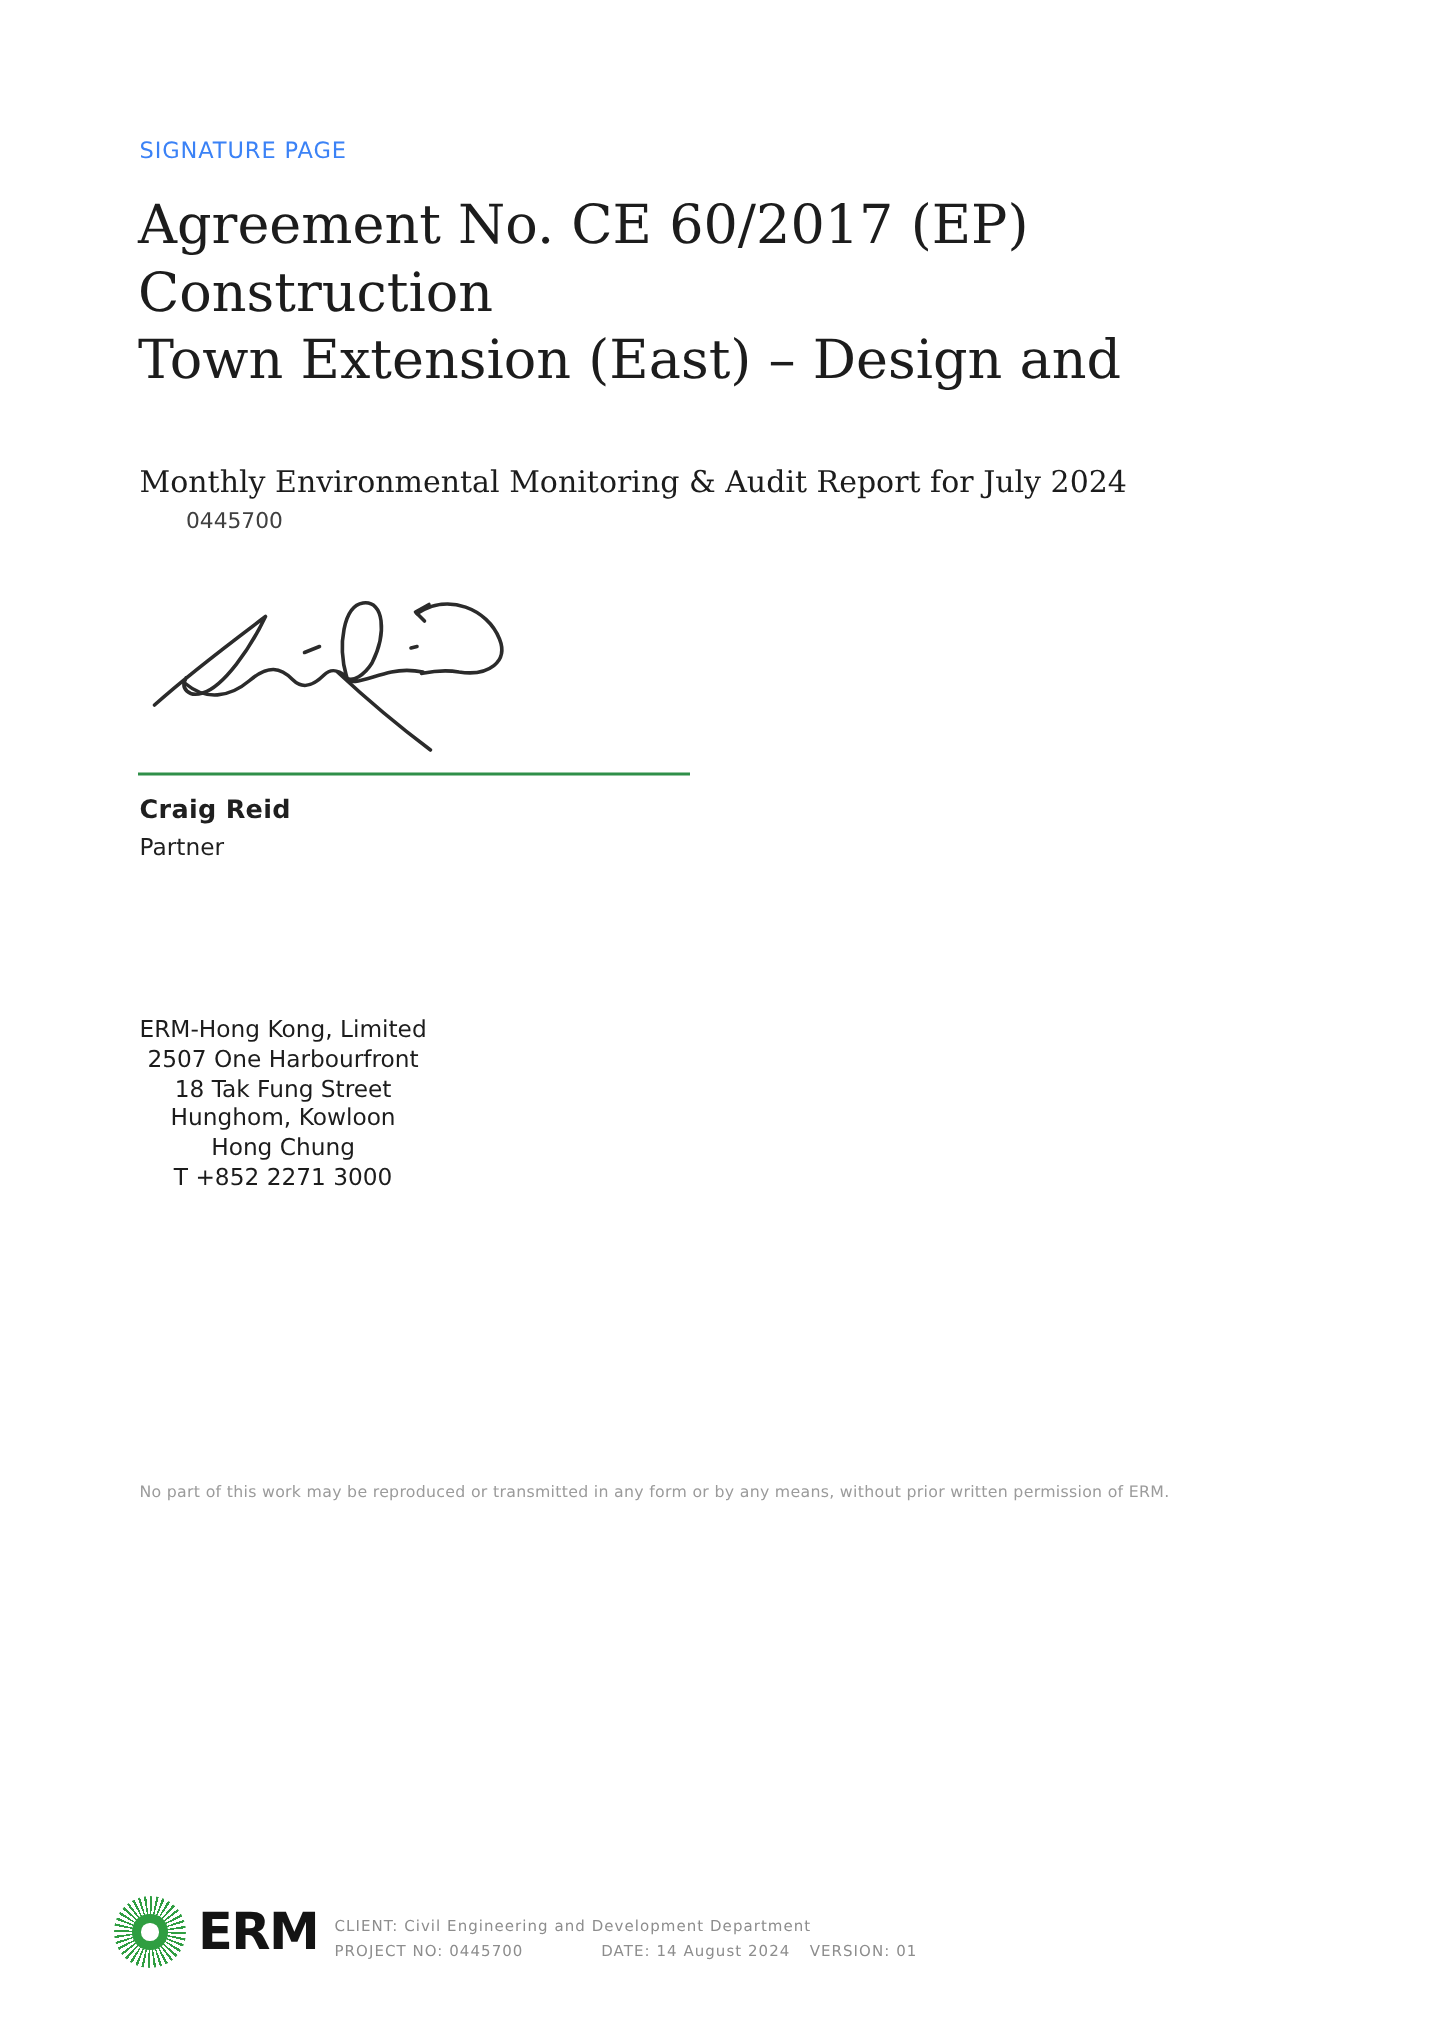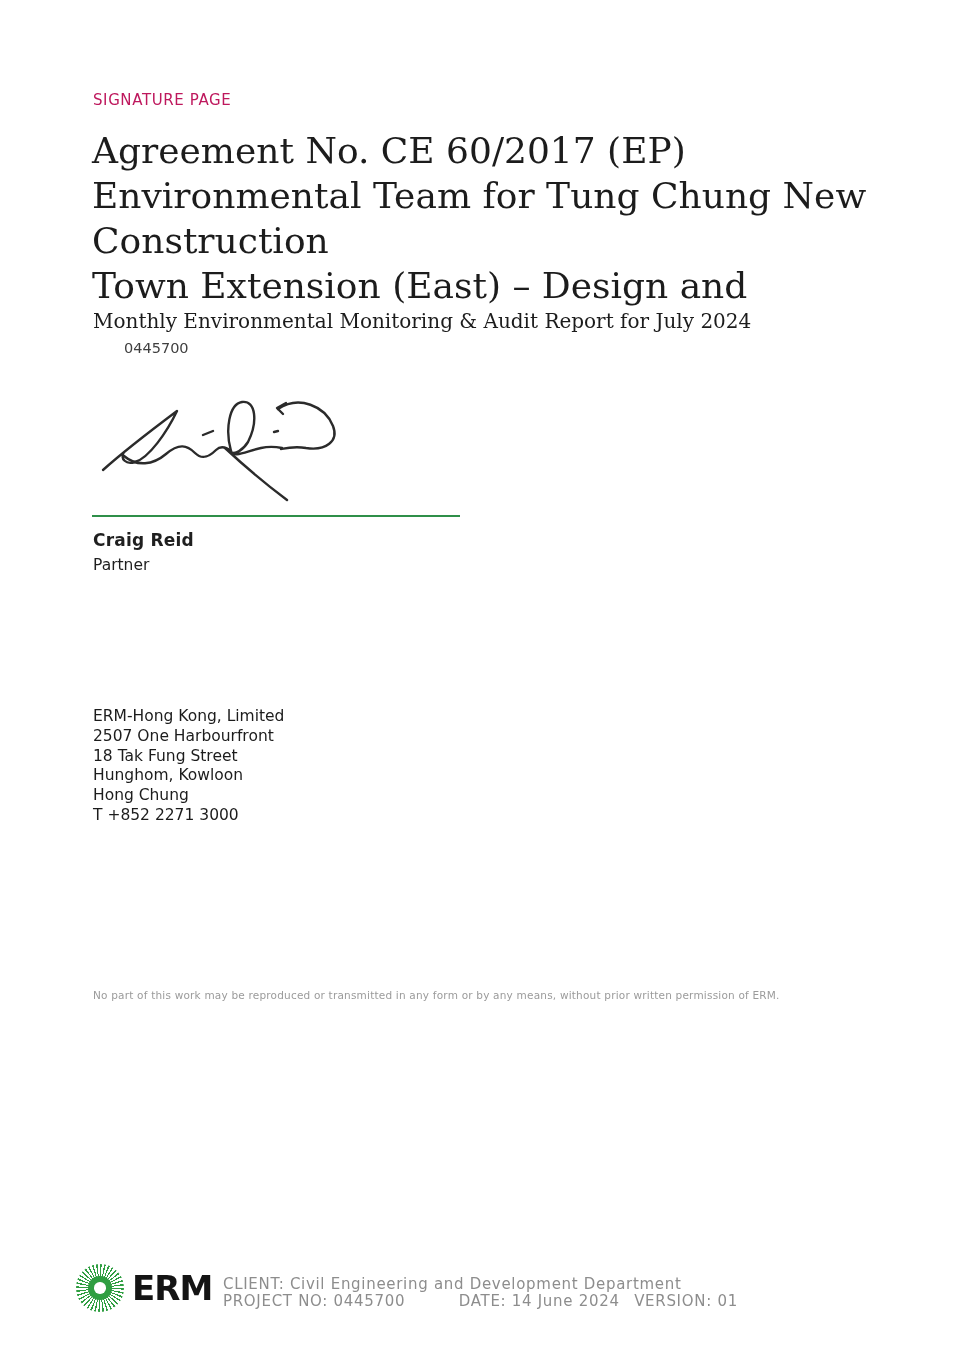--- a/index.html
+++ b/index.html
@@ -10,21 +10,21 @@
     font-family:"DejaVu Sans","Liberation Sans",sans-serif;
     color:#1f1f1f;
     overflow:hidden;
   }
   .abs{position:absolute;}
 
   .sig-page-label{
     left:93px;top:91px;
     font-size:15px;
     letter-spacing:0.6px;
-    color:#be185d;
+    color:#3b82f6;
   }
 
   .doc-title{
     left:92px;top:128px;
     font-family:"DejaVu Serif","Liberation Serif",serif;
     font-size:36px;
     line-height:45px;
     color:#1c1c1c;
     white-space:nowrap;
   }
@@ -56,24 +56,25 @@
     left:93px;top:530px;
     font-size:17px;font-weight:700;
     letter-spacing:0.2px;
   }
   .signatory-role{
     left:93px;top:556px;
     font-size:15.5px;
   }
 
   .address-block{
-    left:93px;top:707px;
+    left:93px;top:677px;
     font-size:15.5px;
     line-height:19.8px;
     color:#1c1c1c;
+    text-align:center;
   }
 
   .copyright-block{
     left:93px;top:988px;
     font-size:10.5px;
     line-height:15.5px;
     letter-spacing:0.2px;
     color:#9b9b9b;
   }
 
@@ -93,37 +94,36 @@
   .sunburst::after{
     content:"";position:absolute;inset:38%;
     border-radius:50%;background:#ffffff;
   }
   .erm-wordmark{
     font-size:34px;font-weight:700;color:#141414;
     letter-spacing:-1px;margin-left:8px;line-height:48px;
   }
   .footer-meta{
     position:absolute;left:223px;top:1276px;
-    font-size:15px;color:#8d8d8d;
+    font-size:10px;color:#8d8d8d;
     letter-spacing:0.7px;
     line-height:17px;
     white-space:nowrap;
   }
   .footer-meta .row2 span{display:inline-block;}
   .footer-meta .date-label{margin-left:48px;}
   .footer-meta .version-label{margin-left:9px;}
 </style>
 </head>
 <body>
 
 <div class="abs sig-page-label">SIGNATURE PAGE</div>
 
 <div class="abs doc-title">
   <div>Agreement No. CE 60/2017 (EP)</div>
-  <div>Environmental Team for Tung Chung New</div>
   <div>Construction</div>
   <div>Town Extension (East) – Design and</div>
 </div>
 
 <div class="abs doc-subtitle">Monthly Environmental Monitoring &amp; Audit Report for July 2024</div>
 
 <div class="abs project-number">0445700</div>
 
 <svg class="abs signature-svg" width="250" height="125" viewBox="0 0 250 125" fill="none" stroke="#2b2b2b" stroke-width="2.4" stroke-linecap="round" stroke-linejoin="round">
   <path d="M8,82 C28,64 62,38 82,23 C72,44 54,70 40,74 C31,77 25,71 29,64"></path>
@@ -156,16 +156,16 @@
 
 <div class="abs footer">
   <div class="sunburst"></div>
   <div class="erm-wordmark">ERM</div>
 </div>
 
 <div class="footer-meta">
   <div class="row1">CLIENT: Civil Engineering and Development Department</div>
   <div class="row2">
     <span>PROJECT NO: 0445700</span>
-    <span class="date-label">DATE: 14 June 2024</span>
+    <span class="date-label">DATE: 14 August 2024</span>
     <span class="version-label">VERSION: 01</span>
   </div>
 </div>
 
 </body></html>

